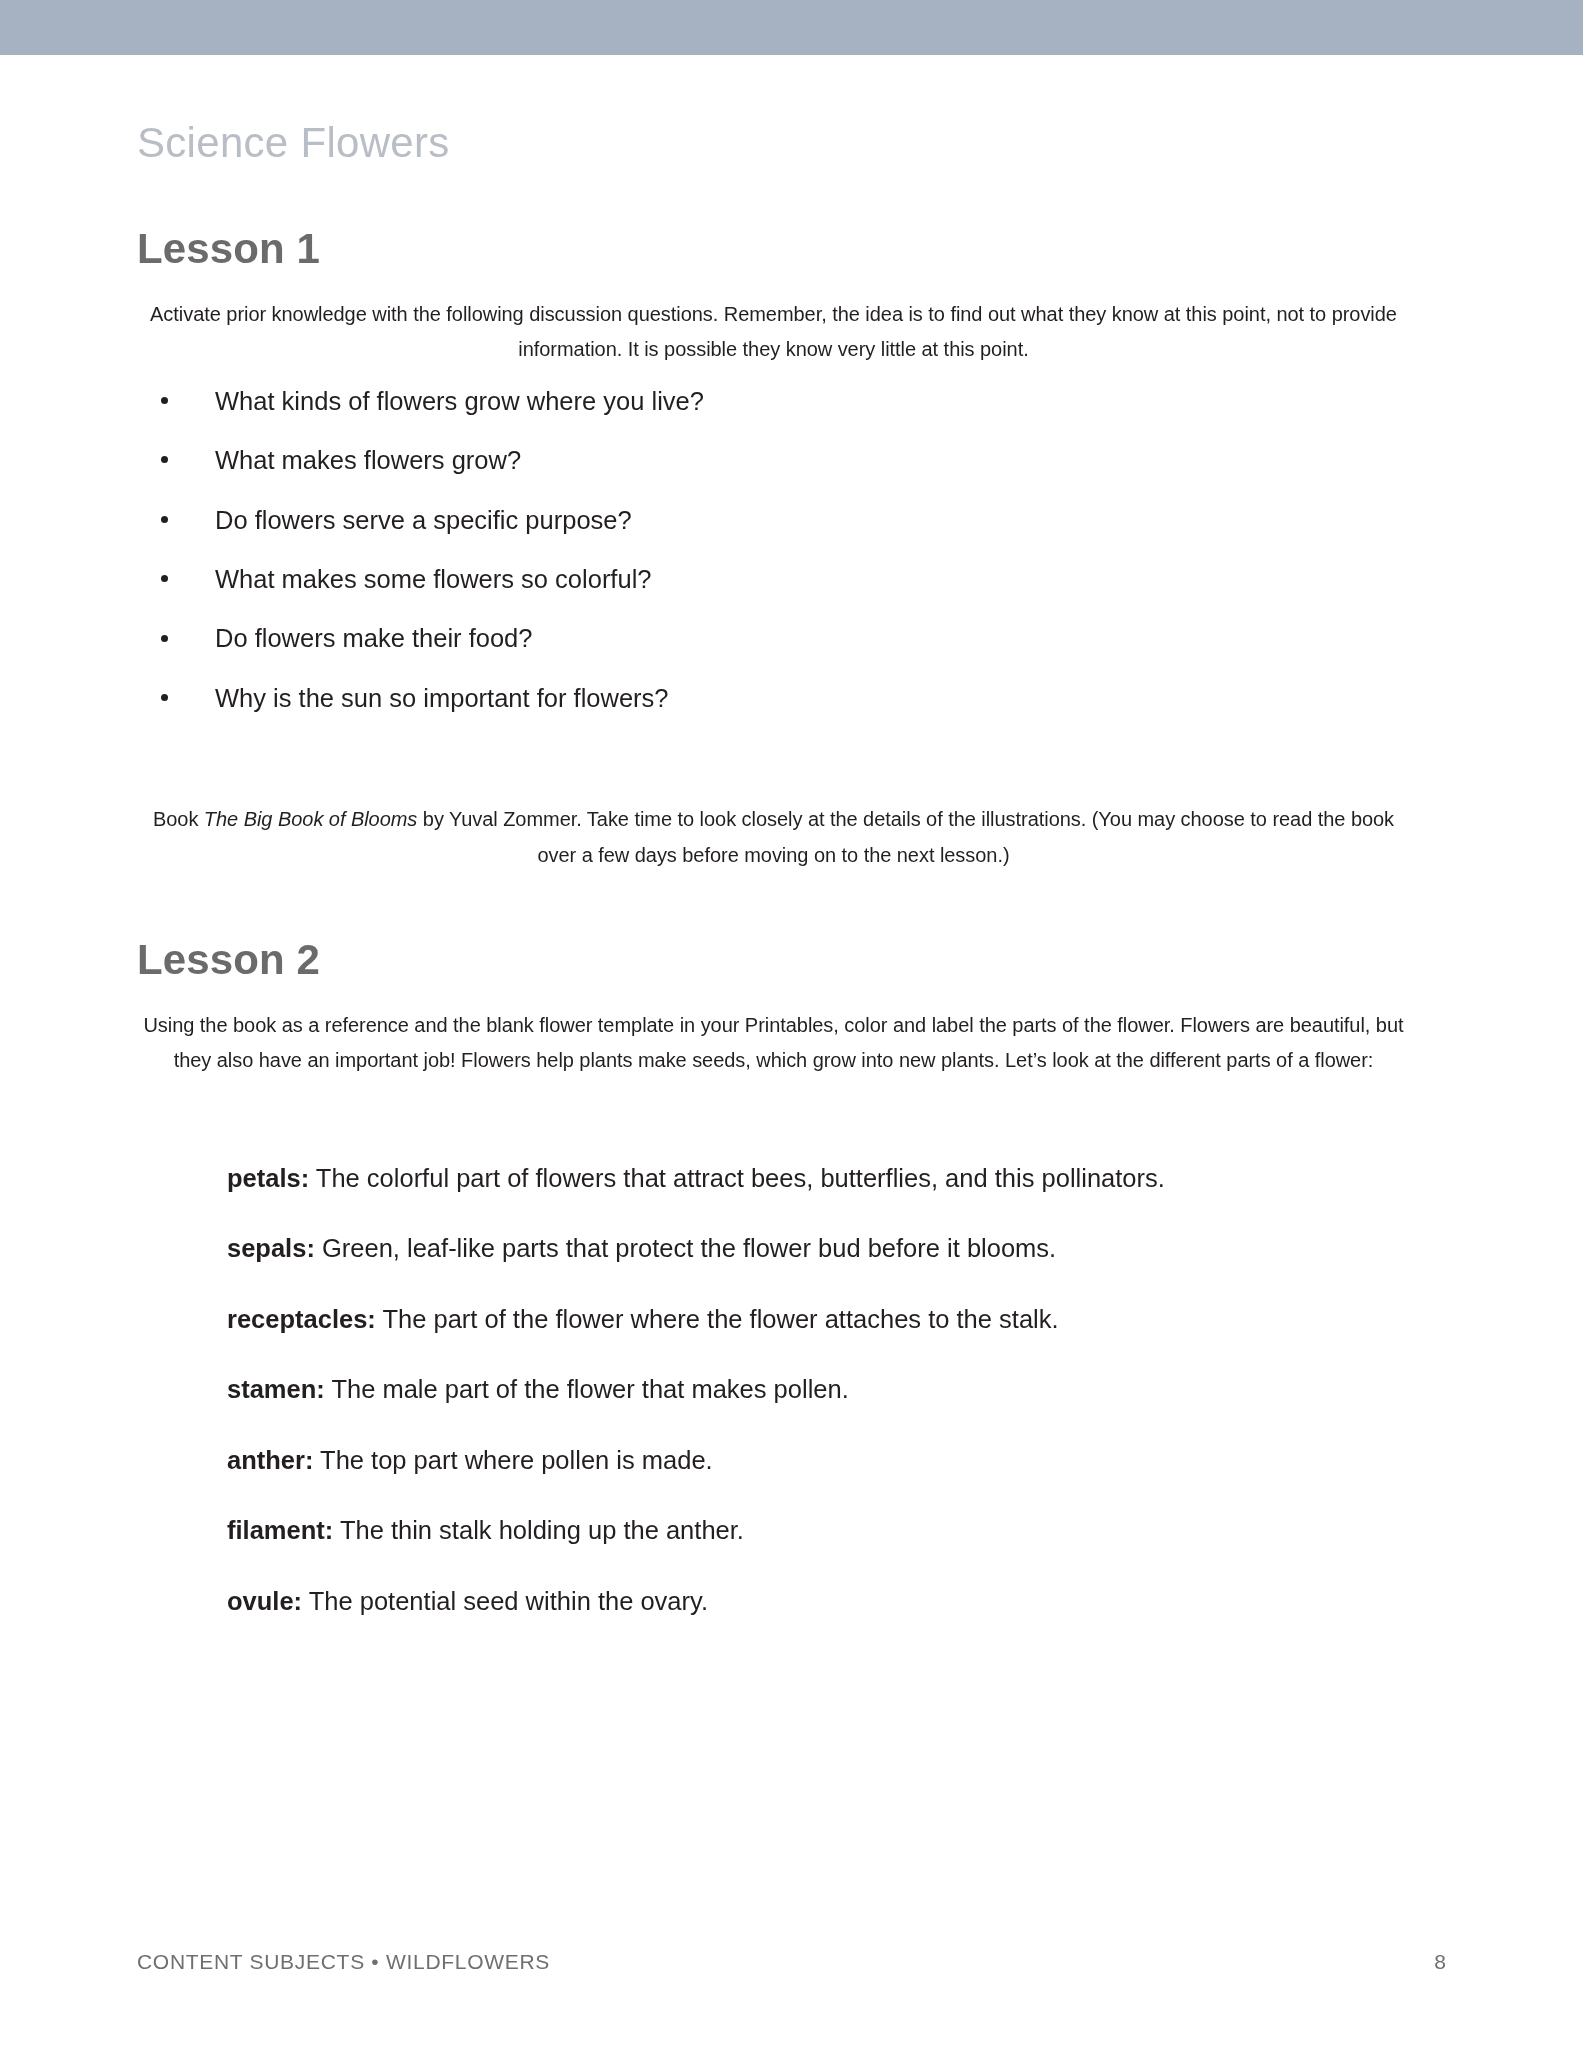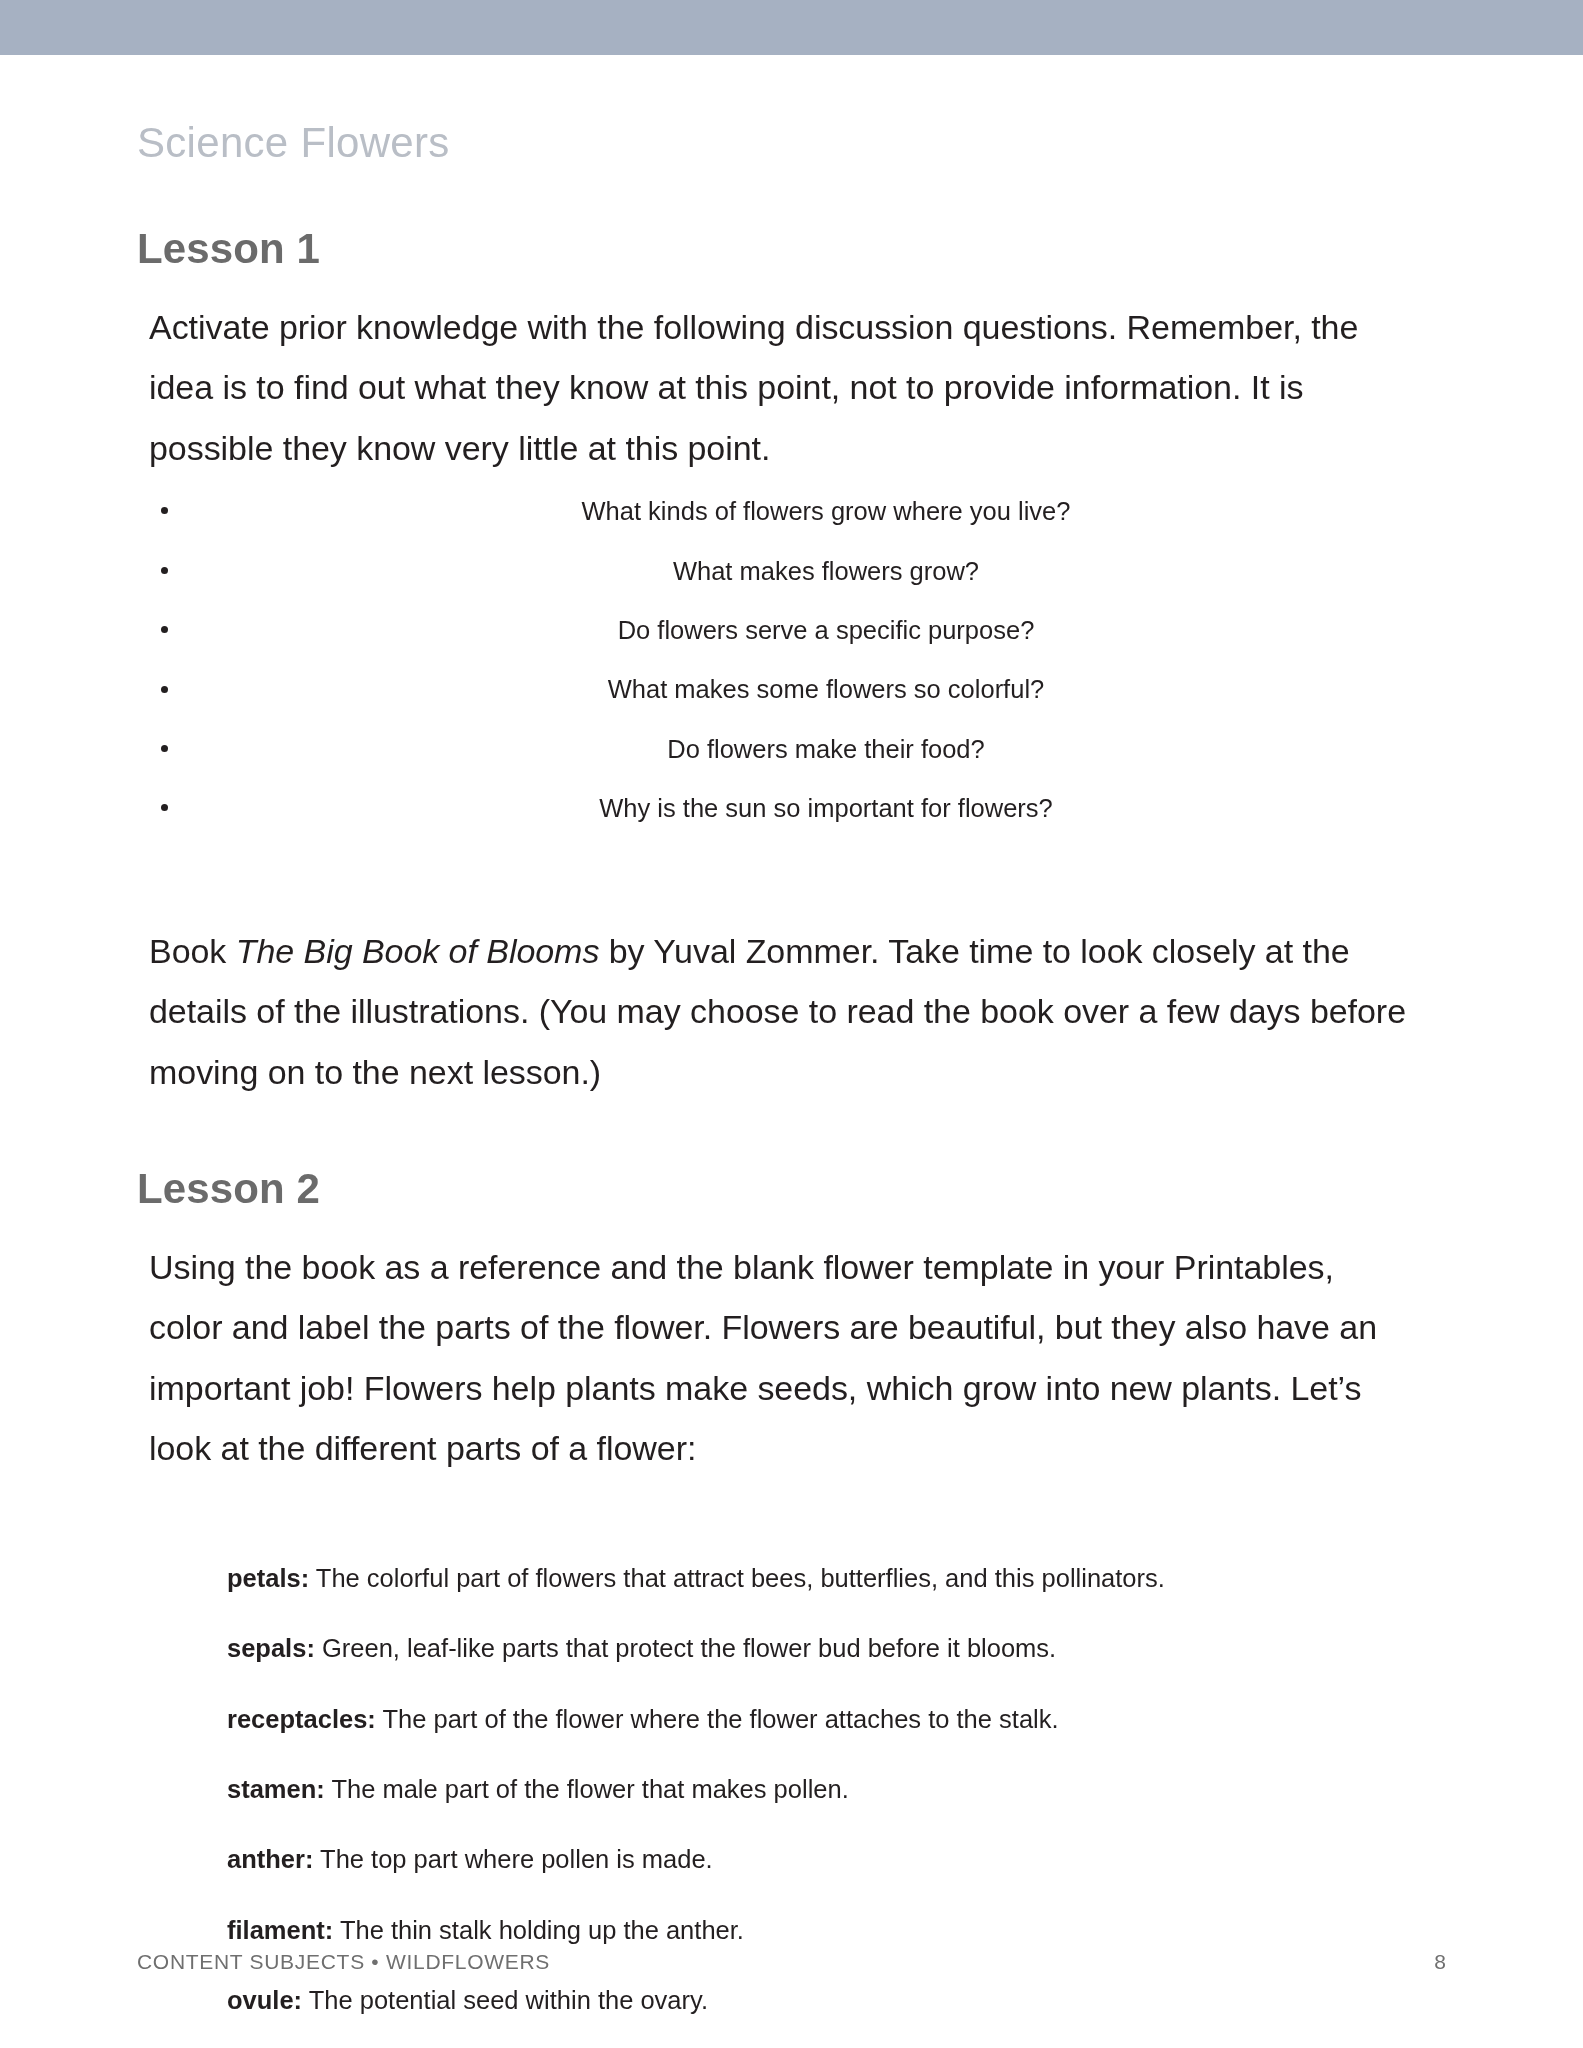--- a/index.html
+++ b/index.html
@@ -46,43 +46,43 @@
   }
   .lesson-heading {
     font-size: 42px;
     font-weight: 700;
     color: #6b6b6b;
     margin: 0 0 22px 0;
     letter-spacing: 0.1px;
     line-height: 1.2;
   }
   .body-par {
-    font-size: 34px;
+    font-size: 20px;
     color: #231f20;
     line-height: 1.78;
-    margin: 12px;
+    margin: 4px;
     max-width: 1265px;
     letter-spacing: -0.05px;
+    text-align: center;
   }
   .body-par em {
     font-style: italic;
   }
   .q-list {
     list-style: none;
     margin: 16px 0 0 0;
     padding: 0;
   }
   .q-item {
     position: relative;
     font-size: 25.5px;
     color: #231f20;
     padding-left: 78px;
     margin-bottom: 25px;
     line-height: 1.35;
-    text-align: center;
   }
   .q-item .dot {
     position: absolute;
     left: 24px;
     top: 0.52em;
     width: 7px;
     height: 7px;
     background: #231f20;
     border-radius: 50%;
   }

